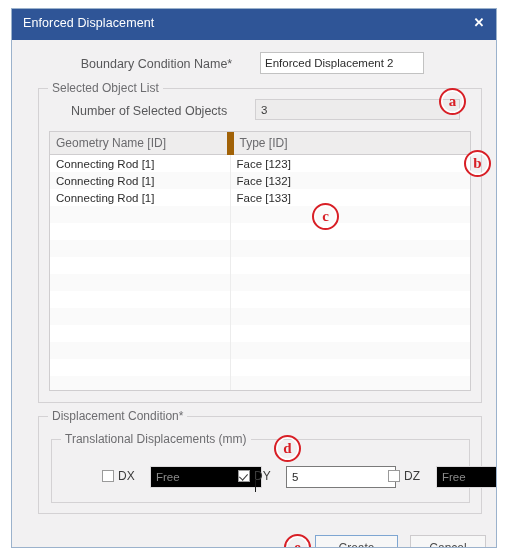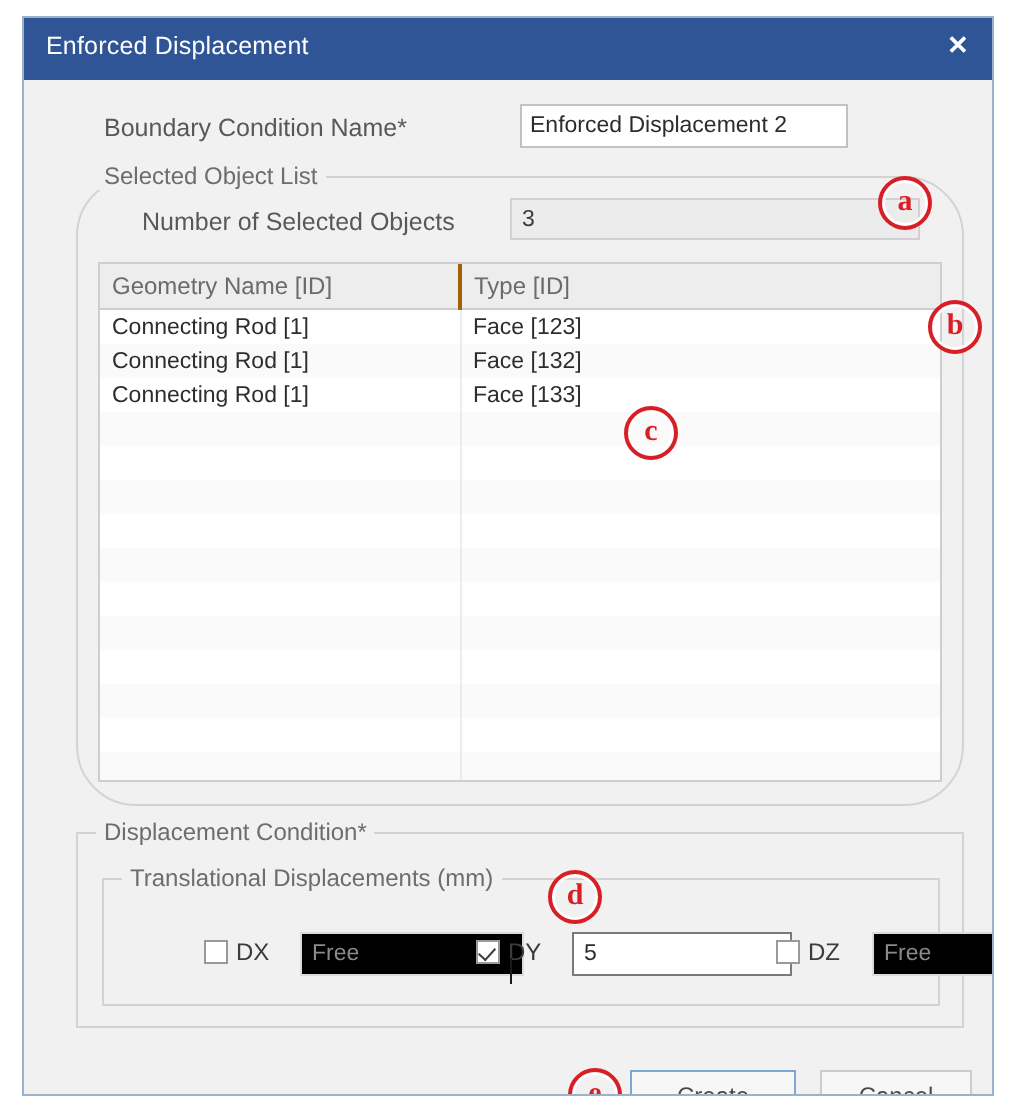--- a/index.html
+++ b/index.html
@@ -74,24 +74,24 @@
 
   
   #name-row {
     position: absolute;
     left: 0; top: 11px;
     width: 486px;
     height: 28px;
   }
   #name-label {
     position: absolute;
-    left: 40px;
+    left: 52px;
     top: 6px;
     width: 185px;
-    text-align: left;
+    text-align: center;
     font-size: 12.5px;
     color: #58585a;
     white-space: nowrap;
   }
   #name-input {
     position: absolute;
     left: 248px;
     top: 1px;
     width: 164px;
     height: 22px;
@@ -116,21 +116,21 @@
     position: absolute;
     top: -8px;
     left: 9px;
     background: #f2f1f2;
     padding: 0 4px;
     font-size: 12px;
     color: #6d6d70;
     white-space: nowrap;
   }
 
-  #sel-group { left: 26px; top: 48px; width: 444px; height: 315px; border-radius: 30px; }
+  #sel-group { left: 26px; top: 48px; width: 444px; height: 315px; }
   #count-label {
     position: absolute;
     left: 32px; top: 15px;
     font-size: 12.5px;
     color: #58585a;
     white-space: nowrap;
   }
   #count-input {
     position: absolute;
     left: 216px;
@@ -161,21 +161,21 @@
   }
   table.objlist {
     width: 100%;
     border-collapse: collapse;
     table-layout: fixed;
     font-size: 12px;
   }
   table.objlist th {
     background: #eeeded;
     border-bottom: 1px solid #cfcdcf;
-    border-right: 2px solid #a16207;
+    border-right: 7px solid #a16207;
     font-weight: normal;
     color: #6b6b6e;
     text-align: left;
     padding: 3px 0 3px 6px;
     height: 16px;
     font-size: 12px;
     white-space: nowrap;
   }
   table.objlist th:last-child { border-right: none; }
   table.objlist td {

